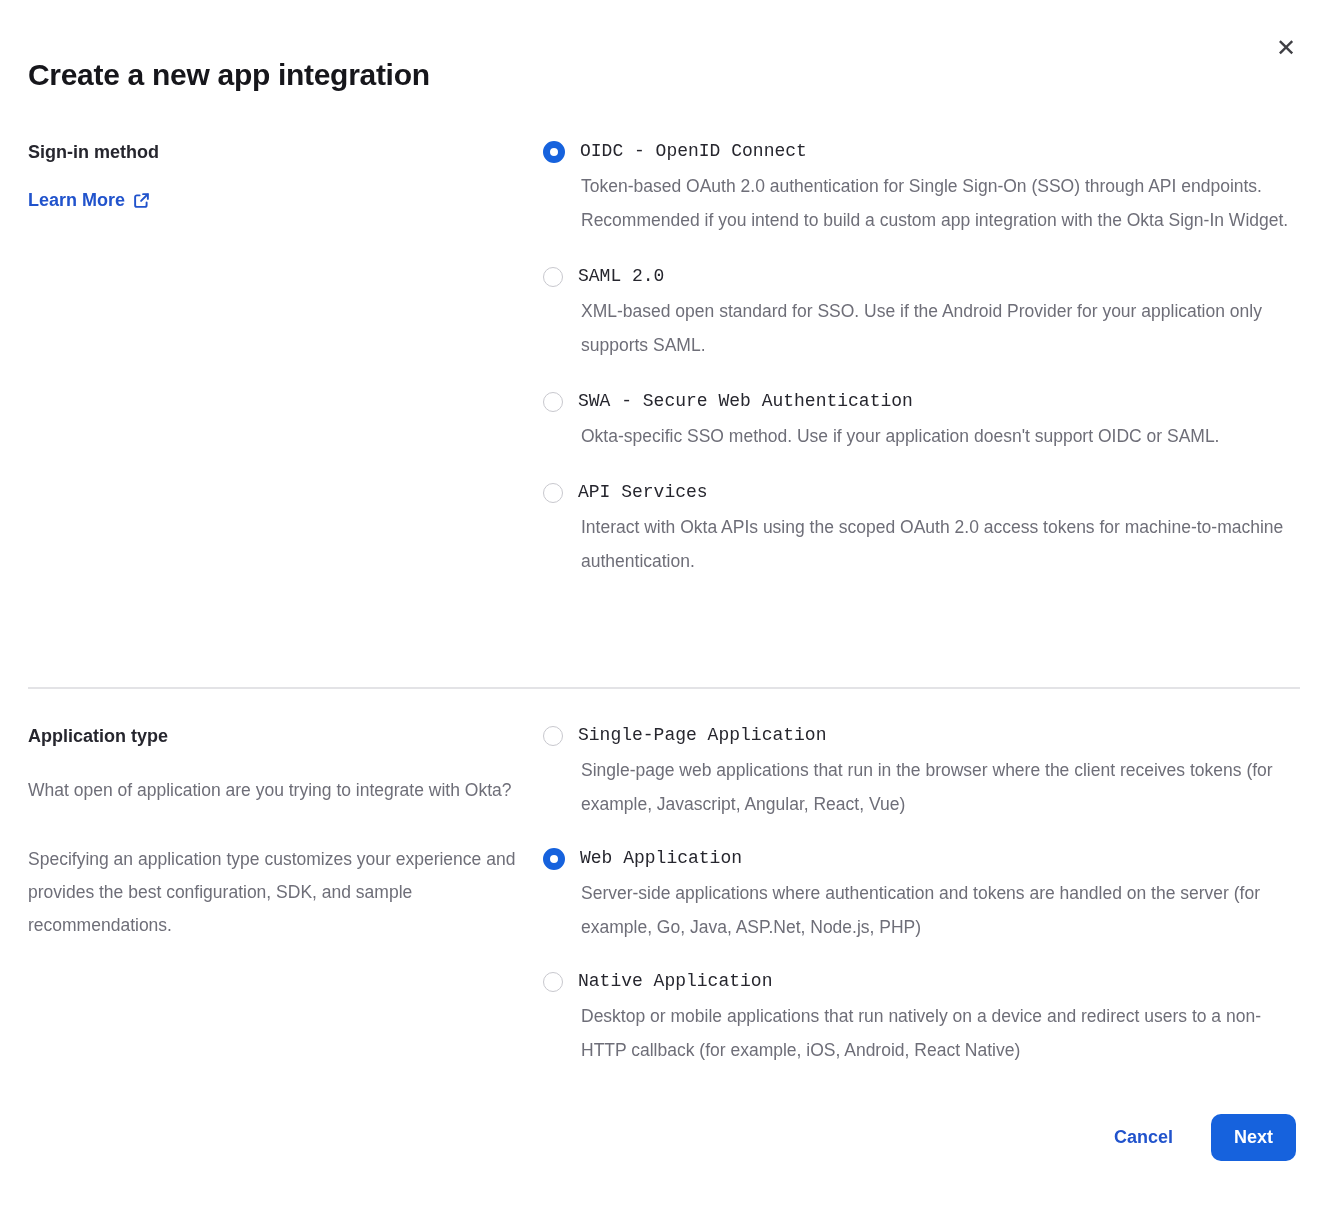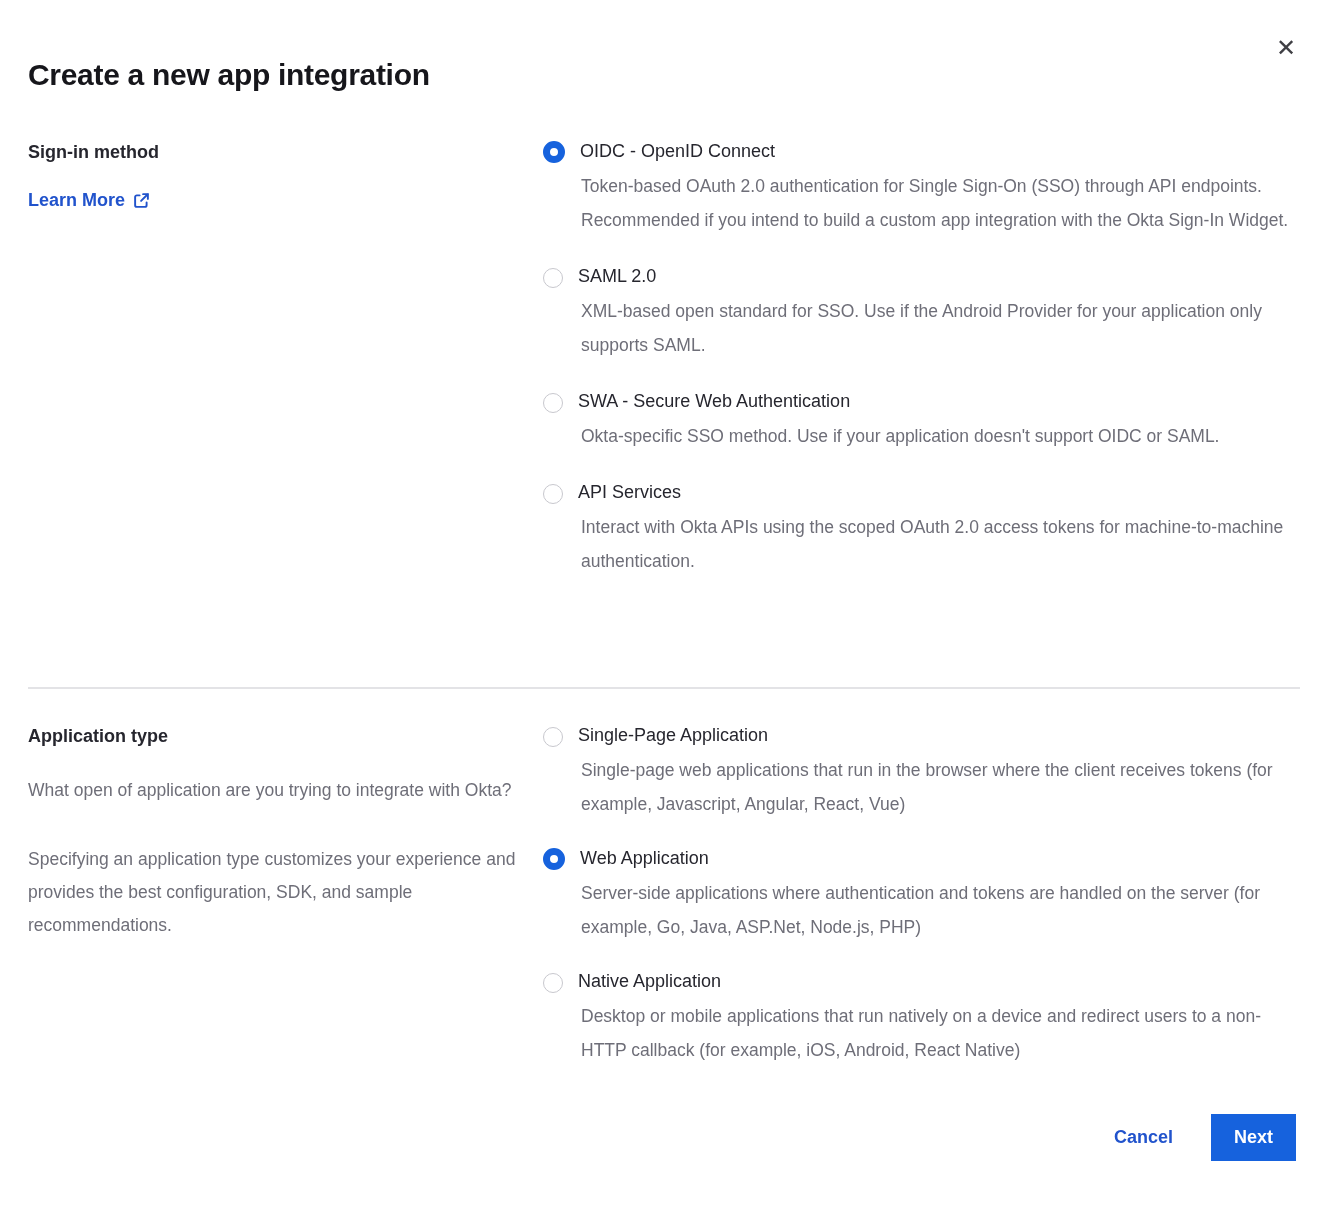--- a/index.html
+++ b/index.html
@@ -49,21 +49,21 @@
     font-size: 17.5px; line-height: 33px; color: #6e6e78;
     max-width: 500px;
   }
   .left-paragraph.second { margin-top: 36px; }
 
   .options { display: flex; flex-direction: column; }
   .option + .option { margin-top: 28px; }
   .apptype-row .option + .option { margin-top: 26px; }
 
   .option-head {
-    display: flex; align-items: flex-end; cursor: pointer;
+    display: flex; align-items: center; cursor: pointer; font-family: Liberation Mono, monospace;
   }
   .radio {
     flex: 0 0 auto;
     width: 20px; height: 20px; border-radius: 50%;
     border: 1.5px solid #c8c8ce; background: #fff;
     margin-top: 1px;
   }
   .radio.selected {
     width: 22px; height: 22px;
     border: 7px solid #1662dd;
@@ -87,21 +87,21 @@
 
   .footer {
     position: absolute; top: 1114px; right: 36px;
     display: flex; align-items: center; gap: 38px;
   }
   .cancel-link {
     color: #2153cc; font-size: 18px; font-weight: 700; cursor: pointer;
   }
   .next-btn {
     background: #1662dd; color: #ffffff;
-    border: none; border-radius: 0;
+    border: none; border-radius: 10px;
     font-family: "Liberation Sans", sans-serif;
     font-size: 18px; font-weight: 700;
     padding: 13px 23px; cursor: pointer;
   }
 </style>
 </head>
 <body>
 
 <div class="modal">
 

